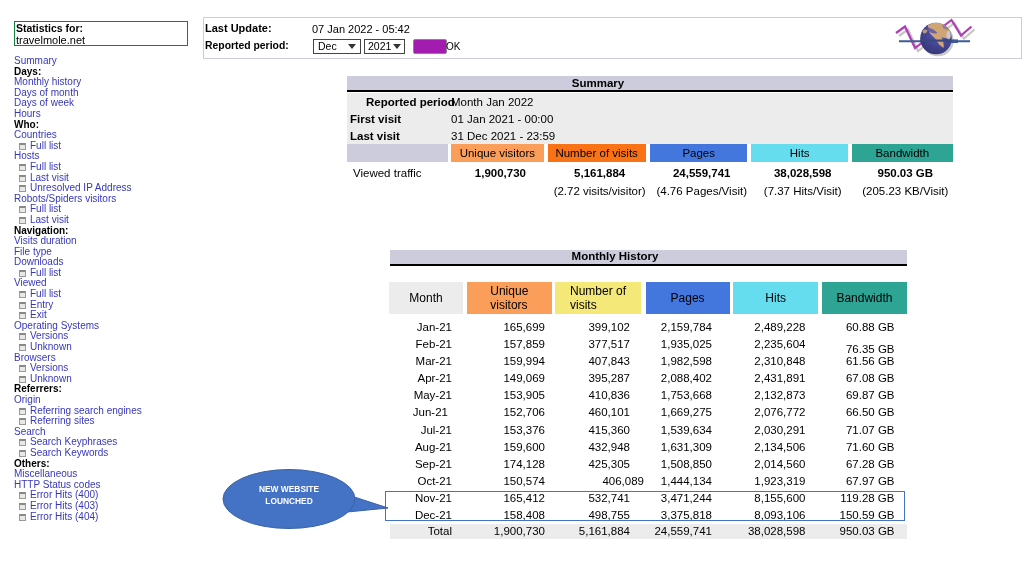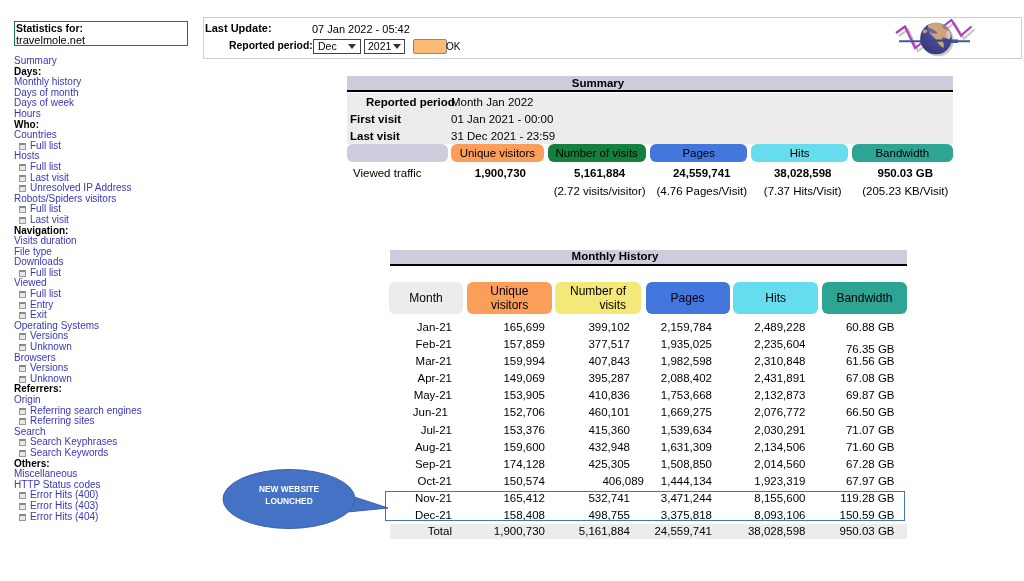--- a/index.html
+++ b/index.html
@@ -8,44 +8,44 @@
 .abs{position:absolute;}
 a{color:#3737bb;text-decoration:none;}
 .menu{position:absolute;left:14px;top:56px;font-size:10px;line-height:10.6px;white-space:nowrap;}
 .menu .hdr{font-weight:bold;color:#000;}
 .menu .sub{padding-left:5px;}
 .ic{display:inline-block;width:7px;height:7px;border:1px solid #9a9a9a;background:#e8e8e8;
   vertical-align:-1px;margin-right:4px;box-sizing:border-box;border-top-width:2px;border-top-color:#888;}
 .ttl{background:#ccccdd;border-bottom:2px solid #000;font-weight:bold;font-size:11.5px;}
 .gray{background:#ececec;}
 .hcell{position:absolute;display:flex;align-items:center;justify-content:center;
-  text-align:right;font-size:11.5px;border-radius:6px;}
+  text-align:left;font-size:11.5px;}
 .num{position:absolute;font-size:11.5px;text-align:right;}
 .cnum{position:absolute;font-size:11.5px;text-align:center;font-weight:bold;}
 .cnum2{position:absolute;font-size:11.5px;text-align:center;}
 </style>
 </head>
 <body>
 
 <div class="abs" style="left:14px;top:21px;width:170px;height:21px;border:1px solid #15803d;padding:1px 1px;line-height:11.5px;">
 <span style="font-weight:bold;font-size:10.5px;">Statistics for:</span><br>
 <span style="font-size:11px;">travelmole.net</span>
 </div>
 
 <div class="abs" style="left:203px;top:17px;width:817px;height:40px;border:1px solid #ccccdd;"></div>
 <div class="abs" style="left:205px;top:22px;font-weight:bold;">Last Update:</div>
 <div class="abs" style="left:312px;top:22.5px;font-size:11px;">07 Jan 2022 - 05:42</div>
-<div class="abs" style="left:205px;top:40px;font-weight:bold;font-size:10.4px;padding-left:24px;">Reported period:</div>
+<div class="abs" style="left:205px;top:40px;font-weight:bold;font-size:10.4px;">Reported period:</div>
 <div class="abs" style="left:313px;top:38.5px;width:48px;height:15px;box-sizing:border-box;background:#fff;border:1px solid #444;font-size:10.5px;line-height:13px;padding-left:4px;">Dec<svg width="9" height="6" style="position:absolute;right:3px;top:4.5px;">
       <path d="M0 0 L8 0 L4 5 Z" fill="#333"></path>
     </svg></div>
 <div class="abs" style="left:364px;top:38.5px;width:41px;height:15px;box-sizing:border-box;background:#fff;border:1px solid #444;font-size:10.5px;line-height:13px;padding-left:3px;">2021<svg width="9" height="6" style="position:absolute;right:2px;top:4.5px;">
       <path d="M0 0 L8 0 L4 5 Z" fill="#333"></path>
     </svg></div>
-<div class="abs" style="left:413px;top:38.5px;width:21px;height:15px;box-sizing:border-box;background:#fdba74;border:1px solid #888;border-radius:2px;font-size:10px;line-height:13px;text-align:center;padding-left:32px;">OK</div>
+<div class="abs" style="left:413px;top:38.5px;width:21px;height:15px;box-sizing:border-box;background:#a21caf;border:1px solid #888;border-radius:2px;font-size:10px;line-height:13px;text-align:center;padding-left:32px;">OK</div>
 
 <svg class="abs" style="left:893px;top:16px;" width="85" height="42" viewBox="0 0 85 42">
 <defs>
 <radialGradient id="gl" cx="0.62" cy="0.30" r="0.85">
 <stop offset="0" stop-color="#6a6abc"></stop>
 <stop offset="0.45" stop-color="#47479a"></stop>
 <stop offset="1" stop-color="#323268"></stop>
 </radialGradient>
 <clipPath id="gc">
         <circle cx="43" cy="22.5" r="15.8"></circle>
@@ -124,21 +124,21 @@
 <div class="abs gray" style="left:347px;top:92.5px;width:605.5px;height:51px;"></div>
 <div class="abs" style="left:350px;top:96px;font-weight:bold;font-size:11.5px;margin-left:16px;">Reported period</div>
 <div class="abs" style="left:451px;top:96px;font-size:11.5px;">Month Jan 2022</div>
 <div class="abs" style="left:350px;top:113px;font-weight:bold;font-size:11.5px;">First visit</div>
 <div class="abs" style="left:451px;top:113px;font-size:11.5px;">01 Jan 2021 - 00:00</div>
 <div class="abs" style="left:350px;top:129.5px;font-weight:bold;font-size:11.5px;">Last visit</div>
 <div class="abs" style="left:451px;top:129.5px;font-size:11.5px;">31 Dec 2021 - 23:59</div>
 
 <div class="hcell" style="left:347px;top:143.5px;width:100.5px;height:18.5px;background:#ccccdd;"></div>
 <div class="hcell" style="left:450.8px;top:143.5px;width:93.19999999999999px;height:18.5px;background:#fa9e5a;">Unique visitors</div>
-<div class="hcell" style="left:547.6px;top:143.5px;width:98.10000000000002px;height:18.5px;background:#15803d;">Number of visits</div>
+<div class="hcell" style="left:547.6px;top:143.5px;width:98.10000000000002px;height:18.5px;background:#f97316;">Number of visits</div>
 <div class="hcell" style="left:650px;top:143.5px;width:97.39999999999998px;height:18.5px;background:#4477dd;">Pages</div>
 <div class="hcell" style="left:751px;top:143.5px;width:97.39999999999998px;height:18.5px;background:#66ddee;">Hits</div>
 <div class="hcell" style="left:852px;top:143.5px;width:100.60000000000002px;height:18.5px;background:#2ea495;">Bandwidth</div>
 <div class="abs" style="left:353px;top:167px;font-size:11.5px;">Viewed traffic</div>
 <div class="cnum" style="left:430.4px;top:167px;width:140px;">1,900,730</div>
 <div class="cnum" style="left:529.6500000000001px;top:167px;width:140px;">5,161,884</div>
 <div class="cnum2" style="left:529.6500000000001px;top:184.5px;width:140px;">(2.72 visits/visitor)</div>
 <div class="cnum" style="left:631.7px;top:167px;width:140px;">24,559,741</div>
 <div class="cnum2" style="left:631.7px;top:184.5px;width:140px;">(4.76 Pages/Visit)</div>
 <div class="cnum" style="left:732.7px;top:167px;width:140px;">38,028,598</div>

